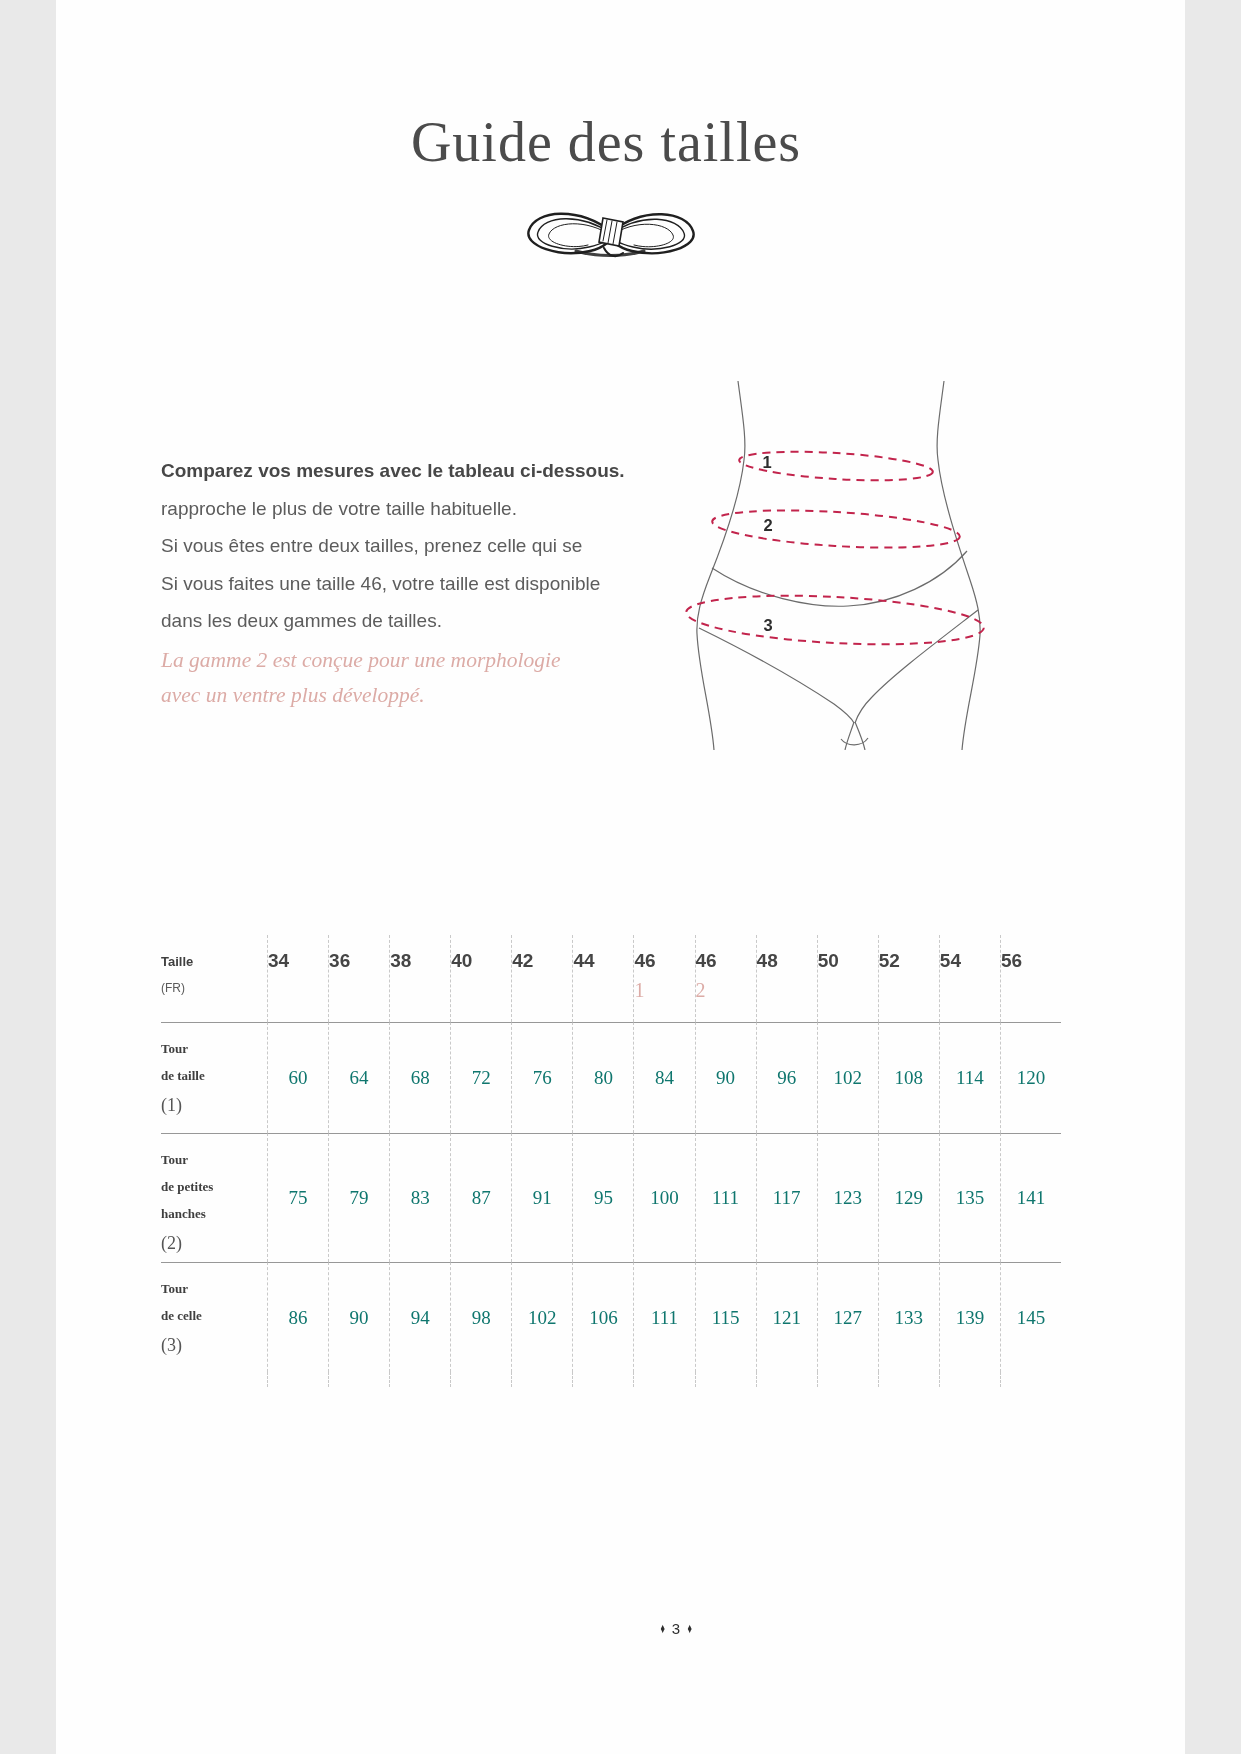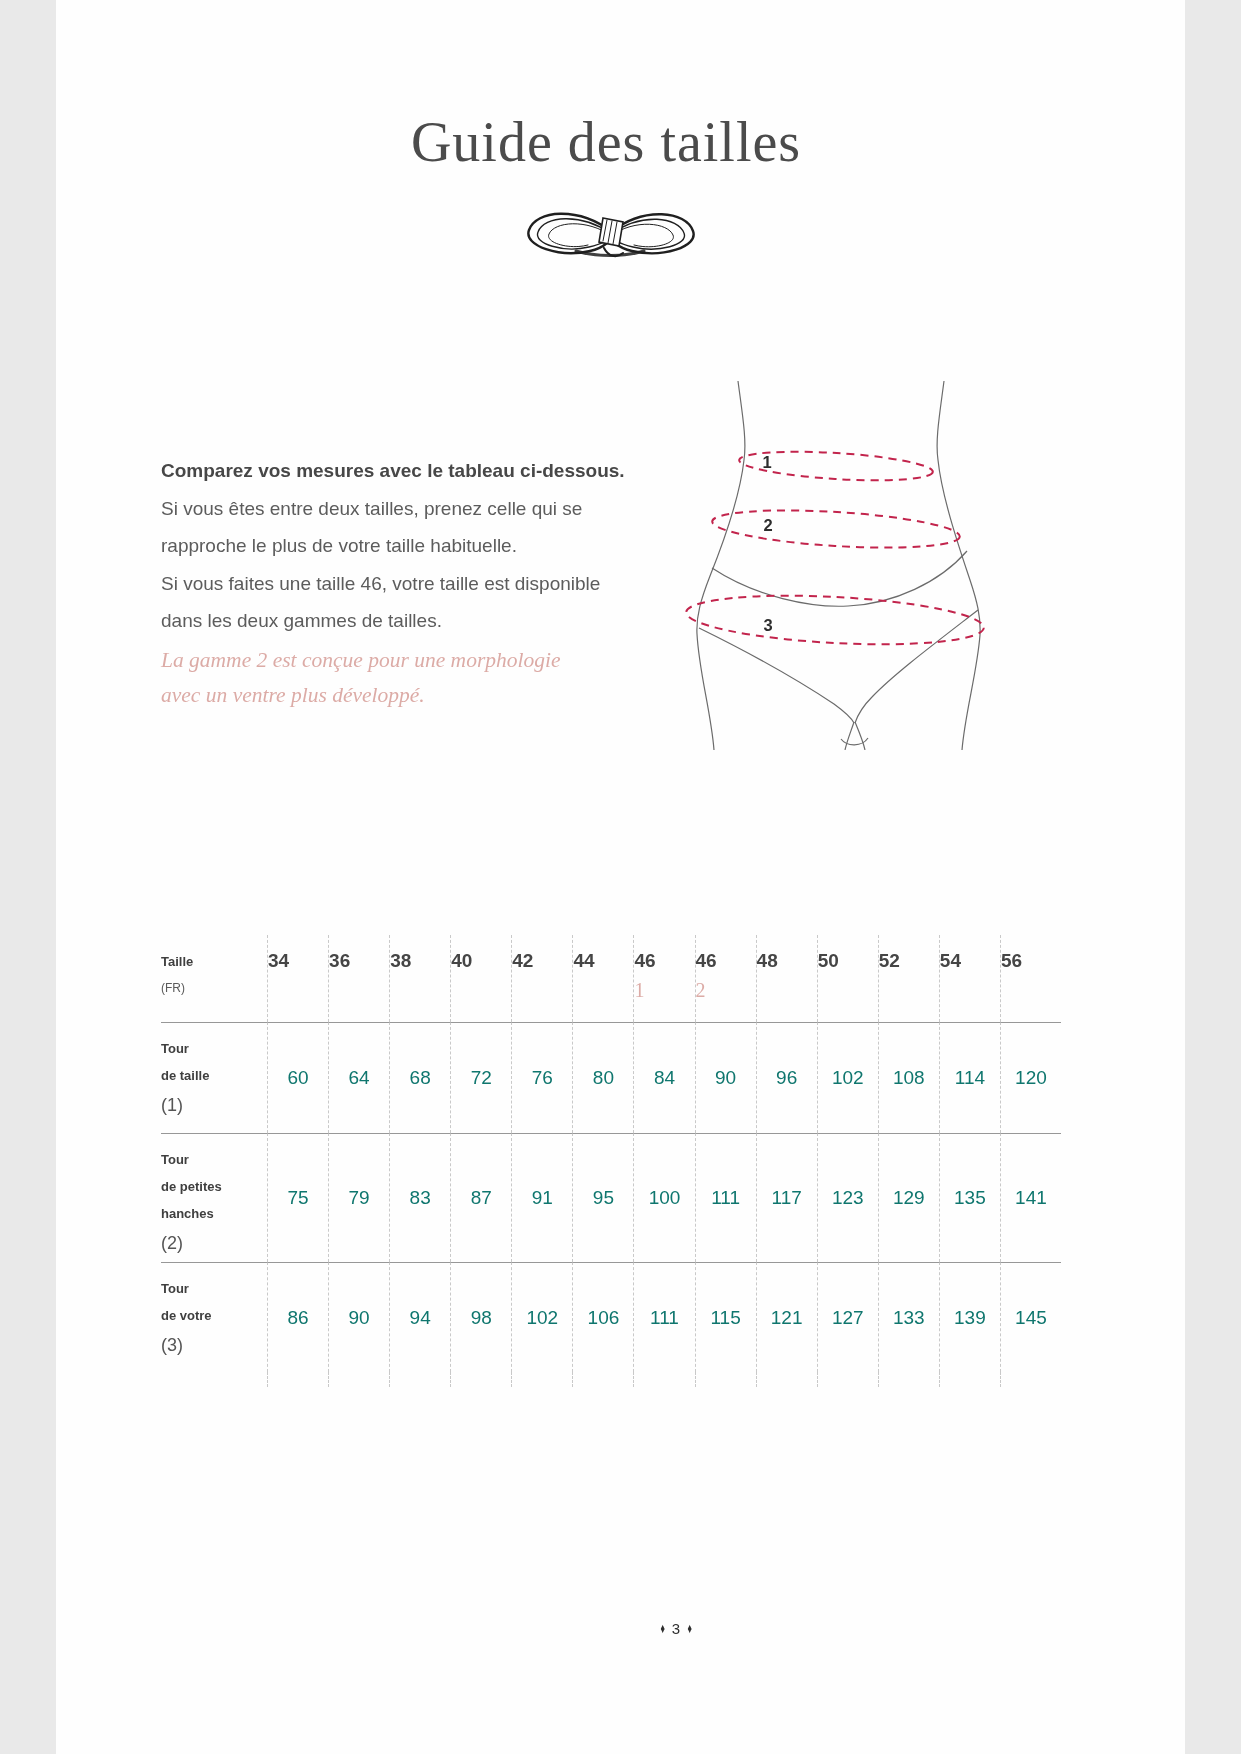--- a/index.html
+++ b/index.html
@@ -31,21 +31,21 @@
   .figure .dash-ellipse{fill:none;stroke:var(--accent-crimson,#c2244c);stroke-width:2;stroke-dasharray:8 6;}
   .figure text{font-family:"Liberation Sans",sans-serif;font-size:16.5px;font-weight:bold;fill:#2d2d2d;}
   
   #size-table{
     position:absolute;left:105px;top:935px;width:900px;
     display:grid;grid-template-columns:106px repeat(13,1fr);
     grid-template-rows:87px 111px 129px 110px 15px;
   }
   .cell{min-width:0;box-sizing:border-box;}
   .cell.data{border-left:1px dashed #c9c9c9;}
-  .cell.tl{border-top:1px solid #979797;}
+  .cell.tl{border-top:1px solid #979797;font-family:Liberation Serif, serif;}
   .cell.head{display:flex;flex-direction:column;padding-top:13px;}
   .hnum{font-weight:bold;font-size:19px;color:#454545;line-height:26px;}
   .mark{
     font-family:"Liberation Serif",serif;font-size:20px;
     color:var(--accent-pink,#dcaba6);height:28px;display:flex;align-items:flex-end;
   }
   .label-cell{padding-top:12px;}
   .label-cell.hdr{padding-top:13px;}
   .label-cell .lbl{font-weight:bold;font-size:13px;color:#3f3f3f;line-height:27px;}
   .label-cell .sub{font-size:12px;color:#5a5a5a;line-height:27px;}
@@ -75,22 +75,22 @@
       <path d="M 94 38 C 120 20 152 25 157 37 C 161 46 136 52 118 47" stroke-width="1"></path>
       <path d="M 60 53 C 80 59 108 59 128 53" stroke-width="3" opacity=".85"></path>
       <path d="M 88 50 C 92 58 100 61 107 55" stroke-width="2"></path>
       <path d="M 87 20 L 107 24 L 103 48 L 83 44 Z" fill="#ffffff" stroke-width="1.6"></path>
       <path d="M 91 22 L 87 43 M 96 23 L 92 45 M 101 24 L 97 46" stroke-width="1"></path>
     </g>
   </svg>
 
   <div class="intro">
     <div class="lead">Comparez vos mesures avec le tableau ci-dessous.</div>
+    <div>rapproche le plus de votre taille habituelle.</div>
     <div>Si vous êtes entre deux tailles, prenez celle qui se</div>
-    <div>rapproche le plus de votre taille habituelle.</div>
     <div>Si vous faites une taille 46, votre taille est disponible</div>
     <div>dans les deux gammes de tailles.</div>
   </div>
 
   <div class="note">
     <div>La gamme 2 est conçue pour une morphologie</div>
     <div>avec un ventre plus développé.</div>
   </div>
 
   <svg class="figure" width="350" height="375" viewBox="600 375 350 375">
@@ -203,21 +203,21 @@
       <div class="cell data tl val">95</div>
       <div class="cell data tl val">100</div>
       <div class="cell data tl val">111</div>
       <div class="cell data tl val">117</div>
       <div class="cell data tl val">123</div>
       <div class="cell data tl val">129</div>
       <div class="cell data tl val">135</div>
       <div class="cell data tl val">141</div>
       <div class="cell label-cell tl">
         <div class="lbl">Tour</div>
-        <div class="lbl">de votre</div>
+        <div class="lbl">de celle</div>
         <div class="ref">(3)</div>
       </div>
       <div class="cell data tl val">86</div>
       <div class="cell data tl val">90</div>
       <div class="cell data tl val">94</div>
       <div class="cell data tl val">98</div>
       <div class="cell data tl val">102</div>
       <div class="cell data tl val">106</div>
       <div class="cell data tl val">111</div>
       <div class="cell data tl val">115</div>

